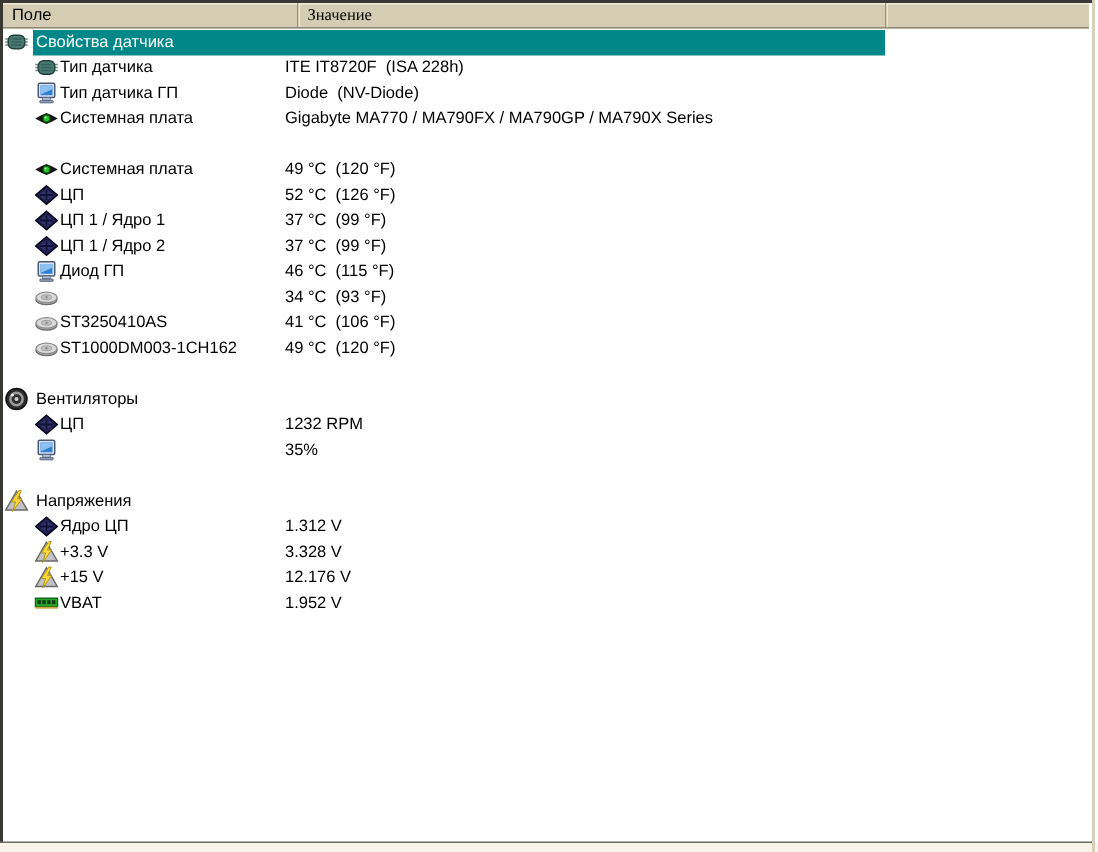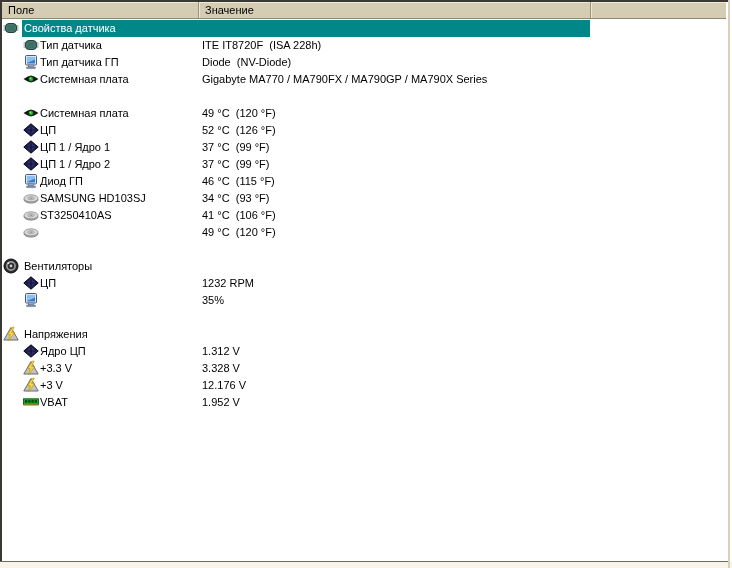--- a/index.html
+++ b/index.html
@@ -17,31 +17,31 @@
 
   
   .list-header{
     position:absolute;left:2px;top:2px;width:724px;height:16px;
     background:var(--header-bg,#d5ccb4);
     border-bottom:1px solid #8f8873;
     box-shadow:inset 0 1px 0 #efe9d7;
   }
   .hdr-label{position:absolute;top:0;line-height:16px;white-space:pre;}
   .hdr-field{left:6px;}
-  .hdr-value{left:203px;}
+  .hdr-value{left:203px;font-family:Liberation Serif, serif;}
   .hdr-div{position:absolute;top:0;width:1px;height:16px;background:#9a927c;}
   .hdr-div-light{position:absolute;top:0;width:1px;height:16px;background:#efe8d3;}
 
   
   .rows{position:absolute;left:2px;top:20px;width:724px;}
   .row{position:relative;height:17px;}
   .row .icon{position:absolute;top:0;width:16px;height:16px;}
   .row .icon svg{display:block;}
   .row .label{position:absolute;top:0;line-height:17px;white-space:pre;}
-  .row .value{position:absolute;top:0;left:200px;line-height:17px;white-space:pre;}
+  .row .value{position:absolute;top:0;left:188px;line-height:17px;white-space:pre;}
   .row.section .icon,.row.section-selected .icon{left:1px;z-index:1;}
   .row.section .label,.row.section-selected .label{left:22px;}
   .row.item .icon{left:21px;}
   .row.item .label{left:38px;}
   .row.section-selected .hilite{
     position:absolute;left:20px;top:0;width:568px;height:17px;
     background:var(--sel-bg,#028789);
   }
   .row.section-selected .label{color:#ffffff;z-index:1;}
   .row.spacer{height:17px;}
@@ -183,21 +183,20 @@
       </div>
       <div class="row item">
         <span class="icon">
           <svg width="16" height="16" viewBox="0 0 16 16" xmlns="http://www.w3.org/2000/svg">
             <ellipse cx="8" cy="9.6" rx="7" ry="3.5" fill="#b5b5b5" stroke="#6e6e6e" stroke-width="0.8"></ellipse>
             <ellipse cx="8" cy="8.3" rx="7" ry="3.5" fill="#d9d9d9" stroke="#8a8a8a" stroke-width="0.8"></ellipse>
             <ellipse cx="8" cy="8.2" rx="3.4" ry="1.6" fill="#c2c2c2" stroke="#999999" stroke-width="0.6"></ellipse>
             <circle cx="8" cy="8.2" r="0.8" fill="#8a8a8a"></circle>
           </svg>
         </span>
-        <span class="label">SAMSUNG HD103SJ</span>
         <span class="value">34 °C  (93 °F)</span>
       </div>
       <div class="row item">
         <span class="icon">
           <svg width="16" height="16" viewBox="0 0 16 16" xmlns="http://www.w3.org/2000/svg">
             <ellipse cx="8" cy="9.6" rx="7" ry="3.5" fill="#b5b5b5" stroke="#6e6e6e" stroke-width="0.8"></ellipse>
             <ellipse cx="8" cy="8.3" rx="7" ry="3.5" fill="#d9d9d9" stroke="#8a8a8a" stroke-width="0.8"></ellipse>
             <ellipse cx="8" cy="8.2" rx="3.4" ry="1.6" fill="#c2c2c2" stroke="#999999" stroke-width="0.6"></ellipse>
             <circle cx="8" cy="8.2" r="0.8" fill="#8a8a8a"></circle>
           </svg>
@@ -207,20 +206,21 @@
       </div>
       <div class="row item">
         <span class="icon">
           <svg width="16" height="16" viewBox="0 0 16 16" xmlns="http://www.w3.org/2000/svg">
             <ellipse cx="8" cy="9.6" rx="7" ry="3.5" fill="#b5b5b5" stroke="#6e6e6e" stroke-width="0.8"></ellipse>
             <ellipse cx="8" cy="8.3" rx="7" ry="3.5" fill="#d9d9d9" stroke="#8a8a8a" stroke-width="0.8"></ellipse>
             <ellipse cx="8" cy="8.2" rx="3.4" ry="1.6" fill="#c2c2c2" stroke="#999999" stroke-width="0.6"></ellipse>
             <circle cx="8" cy="8.2" r="0.8" fill="#8a8a8a"></circle>
           </svg>
         </span>
+        <span class="label">ST1000DM003-1CH162</span>
         <span class="value">49 °C  (120 °F)</span>
       </div>
       <div class="row spacer"></div>
       <div class="row section">
         <span class="icon">
           <svg width="16" height="16" viewBox="0 0 16 16" xmlns="http://www.w3.org/2000/svg">
             <circle cx="8" cy="8" r="7" fill="#2c2c2c" stroke="#101010"></circle>
             <circle cx="8" cy="8" r="4.1" fill="none" stroke="#9a9a9a" stroke-width="1.7"></circle>
             <circle cx="8" cy="8" r="1.4" fill="#cfcfcf"></circle>
             <circle cx="5.3" cy="5.3" r="1" fill="#ececec"></circle>
@@ -282,21 +282,21 @@
         <span class="label">+3.3 V</span>
         <span class="value">3.328 V</span>
       </div>
       <div class="row item">
         <span class="icon">
           <svg width="16" height="16" viewBox="0 0 16 16" xmlns="http://www.w3.org/2000/svg">
             <polygon points="8,1.5 15.2,14 0.8,14" fill="#c2c2c2" stroke="#6b6b6b"></polygon>
             <polygon points="9.6,1 4.6,8.6 7.4,8.6 5.4,15 11.6,6.6 8.6,6.6 11.2,1" fill="#ffd83d" stroke="#b09000" stroke-width="0.6"></polygon>
           </svg>
         </span>
-        <span class="label">+3 V</span>
+        <span class="label">+15 V</span>
         <span class="value">12.176 V</span>
       </div>
       <div class="row item">
         <span class="icon">
           <svg width="16" height="16" viewBox="0 0 16 16" xmlns="http://www.w3.org/2000/svg">
             <rect x="0.5" y="4.8" width="15" height="5.7" fill="#23a527" stroke="#0b5e0e" stroke-width="0.9"></rect>
             <g fill="#123f12">
               <rect x="2" y="6.1" width="2.3" height="2.6"></rect>
               <rect x="5.2" y="6.1" width="2.3" height="2.6"></rect>
               <rect x="8.4" y="6.1" width="2.3" height="2.6"></rect>

